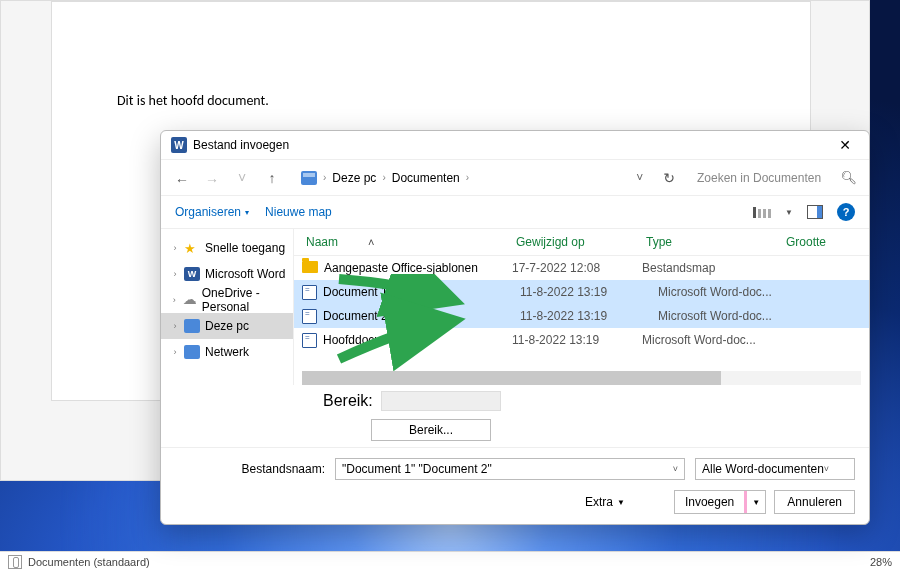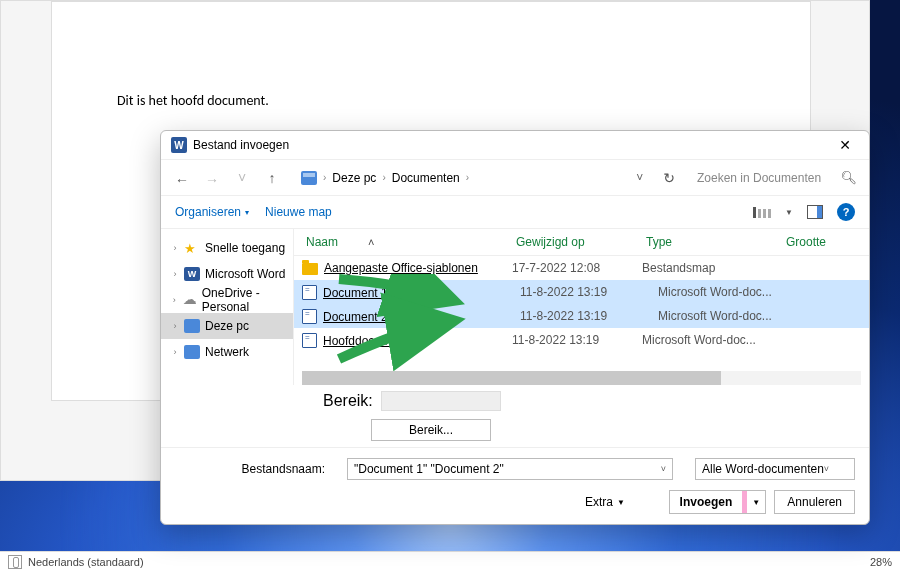--- a/index.html
+++ b/index.html
@@ -50,63 +50,63 @@
 .t-cloud { color: #888; font-size: 14px; line-height: 12px; }
 .t-pc { background: #4a88d9; border-radius: 2px; }
 .t-net { background: #4a88d9; border-radius: 2px; }
 .filelist { flex: 1; display: flex; flex-direction: column; position: relative; }
 .fl-header { display: grid; grid-template-columns: 210px 130px 140px 55px; padding: 4px 8px; font-size: 12px; color: #15803d; border-bottom: 1px solid #eee; }
 .fl-header .col { padding: 2px 4px; }
 .fl-header .col.sort::after { content: "˄"; margin-left: 30px; font-size: 11px; color: #444; }
 .fl-rows { flex: 1; }
 .fl-row { display: grid; grid-template-columns: 210px 130px 140px 55px; padding: 3px 8px; font-size: 12px; color: #000; align-items: center; height: 24px; cursor: pointer; }
 .fl-row.sel { background: #cce5ff; gap: 8px; }
-.f-name { display: flex; align-items: flex-end; gap: 6px; text-decoration: underline; }
+.f-name { display: flex; align-items: flex-start; gap: 6px; }
 .f-ico-folder { width: 16px; height: 12px; background: #f2b700; border-radius: 1px; position: relative; }
 .f-ico-folder::before { content: ""; position: absolute; left: 0; top: -3px; width: 7px; height: 3px; background: #f2b700; border-radius: 1px 1px 0 0; }
 .f-ico-doc { width: 15px; height: 15px; background: #fff; border: 1.5px solid #2b579a; border-radius: 1px; position: relative; }
 .f-ico-doc::after { content: "="; position: absolute; left: 2px; top: -1px; font-size: 8px; color: #2b579a; letter-spacing: -1px; }
 .f-cell { color: #545454; white-space: nowrap; overflow: hidden; text-overflow: ellipsis; }
 .fl-scroll { height: 14px; background: #f3f3f3; margin: 6px 8px 0; position: relative; }
 .fl-thumb { position: absolute; left: 0; width: 75%; top: 0; bottom: 0; background: #c8c8c8; }
 .bereik-row { display: flex; align-items: center; gap: 8px; padding: 6px 12px; margin-left: 150px; font-size: 16px; }
 .bereik-box { width: 120px; height: 20px; background: #eee; border: 1px solid #ddd; }
 .bereik-btn-row { padding: 2px 12px 6px; margin-left: 150px; }
 .bereik-btn { width: 120px; height: 22px; border: 1px solid #bbb; background: #fff; font-size: 12px; margin-left: 48px; }
 .dlg-footer { border-top: 1px solid #eee; padding: 10px 14px; display: flex; flex-direction: column; gap: 10px; }
-.fname-row { display: flex; align-items: center; gap: 22px; }
+.fname-row { display: flex; align-items: center; gap: 10px; }
 .fname-label { width: 150px; text-align: right; font-size: 12px; }
 .fname-input { flex: 1; height: 22px; border: 1px solid #bbb; padding: 0 6px; font-size: 12px; display: flex; align-items: center; justify-content: space-between; }
 .fname-caret { font-size: 9px; color: #555; }
 .filetype { width: 160px; height: 22px; border: 1px solid #bbb; padding: 0 6px; font-size: 12px; display: flex; align-items: center; }
 .btn-row { display: flex; align-items: center; gap: 8px; justify-content: flex-end; }
 .extra { margin-right: auto; margin-left: 410px; font-size: 12px; display: flex; align-items: center; gap: 4px; }
 .extra::after { content: "▼"; font-size: 8px; }
 .btn { height: 24px; border: 1px solid #bbb; background: #fff; font-size: 12px; padding: 0 12px; cursor: pointer; }
 .btn.split { display: flex; align-items: stretch; padding: 0; }
-.btn.split .main { padding: 0 10px; display: flex; align-items: center; border-right: 5px solid #f9a8d4; font-weight: bold; }
+.btn.split .main { padding: 0 10px; display: flex; align-items: center; border-right: 3px solid #f9a8d4; }
 .btn.split .arr { width: 18px; display: flex; align-items: center; justify-content: center; font-size: 8px; }
 .arrows-overlay { position: absolute; left: 10px; top: 45px; width: 170px; height: 120px; pointer-events: none; }
 </style>
 </head>
 <body>
 
 <div class="desktop-bg">
     <div class="bloom"></div>
   </div>
 
 <div class="word-window">
   <div class="word-page">
     <div class="word-text">Dit is het hoofd document.</div>
   </div>
 </div>
 
 <div class="status-bar">
   <span class="lang-icon"></span>
-  <span>Nederlands (standaard)</span>
+  <span>Documenten (standaard)</span>
   <span class="status-right">28%</span>
 </div>
 
 <div class="dialog">
   <div class="dlg-titlebar">
     <span class="word-ico">W</span>
     <span>Bestand invoegen</span>
     <span class="dlg-close">✕</span>
   </div>
 

